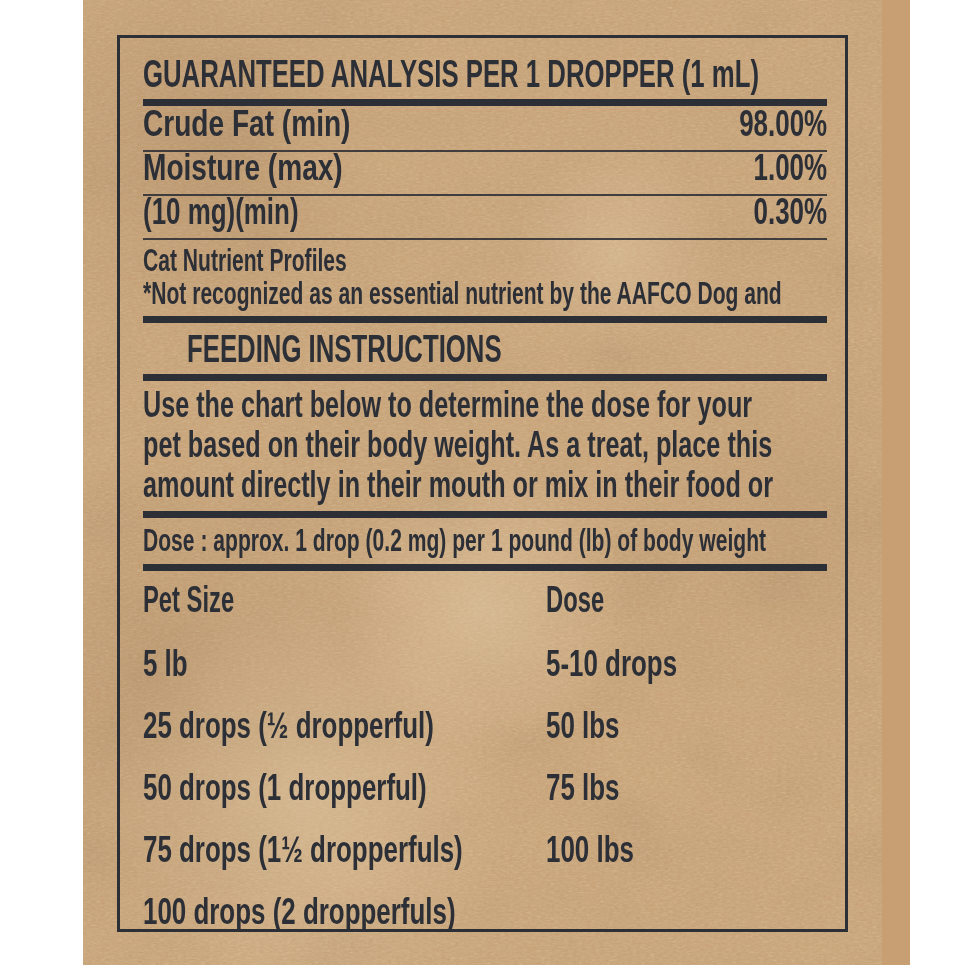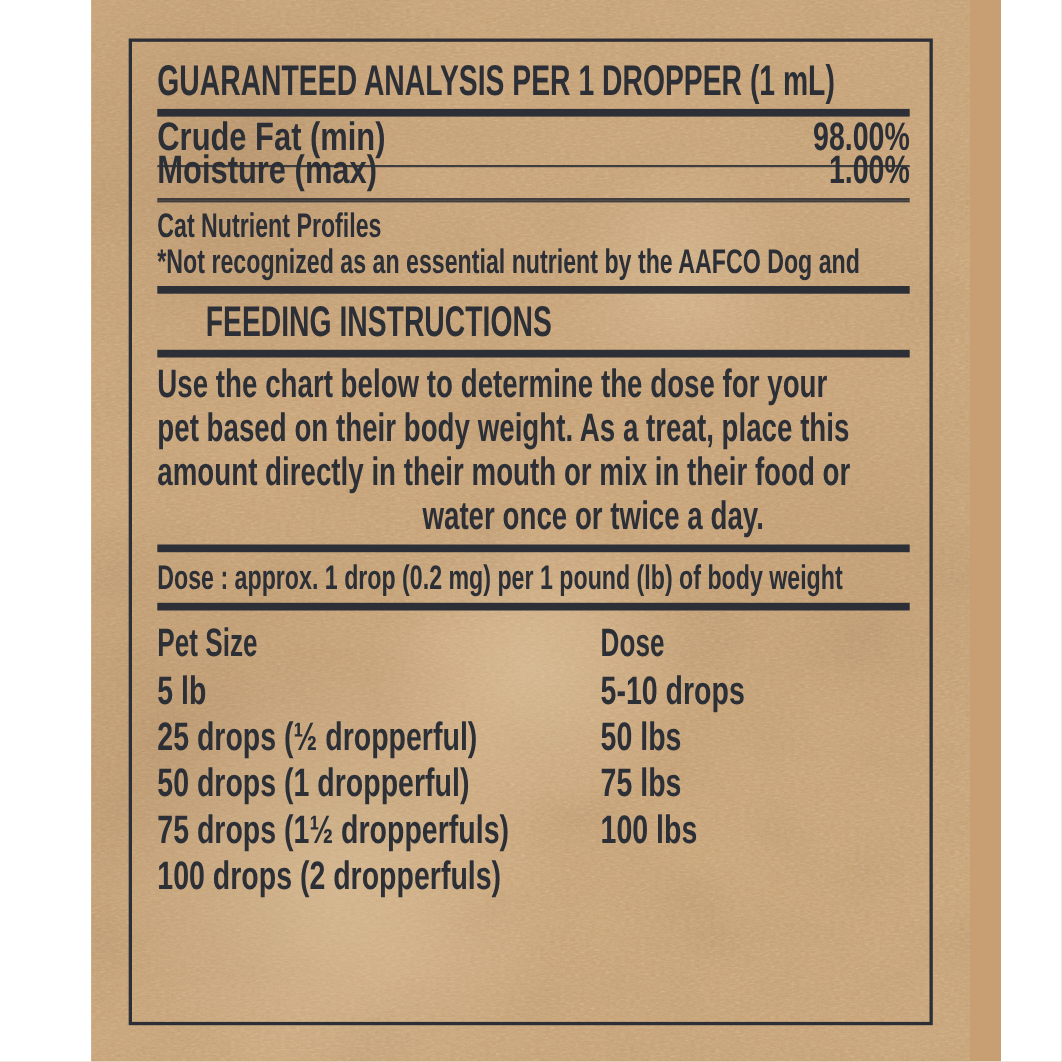--- a/index.html
+++ b/index.html
@@ -36,28 +36,28 @@
   .cxr{transform-origin:100% 50%;}
   .s66{transform:scaleX(.66);}
   .s68{transform:scaleX(.68);}
   .s70{transform:scaleX(.70);}
   .s72{transform:scaleX(.72);}
   .s78{transform:scaleX(.78);}
   .h1{font-size:39px;font-weight:bold;line-height:44px;margin-top:14px;}
   .rule-thick{height:7px;background:#2c2f36;}
   .rule-thin{height:2px;background:rgba(44,47,54,0.88);}
   .arow{display:flex;justify-content:space-between;align-items:flex-end;height:44px;padding-bottom:5px;box-sizing:border-box;font-size:36px;font-weight:bold;}
-  .arow.h42{height:28px;}
+  .arow.h42{height:42px;}
   .fs-name{font-size:36px;font-weight:bold;line-height:40px;margin-top:4px;}
   .footnote{margin-top:4px;font-size:31px;font-weight:bold;line-height:33px;}
   .h2{font-size:39px;font-weight:bold;line-height:44px;margin-top:4px;margin-left:44px;}
   .para{margin-top:4px;font-size:36px;font-weight:bold;line-height:40px;text-align:right;}
   .dose-note{margin-top:4px;font-size:31px;font-weight:bold;line-height:38px;}
   .dtable{margin-top:8px;display:grid;grid-template-columns:403px auto;}
-  .dtable .cell{font-size:36px;font-weight:bold;line-height:42px;}
+  .dtable .cell{font-size:36px;font-weight:bold;line-height:42px;margin-top:20px;}
   .dtable .hcell{font-size:36px;font-weight:bold;line-height:42px;margin-bottom:2px;}
   .mt3{margin-top:3px;} .mt4{margin-top:4px;} .mt6{margin-top:6px;}
 </style>
 </head>
 <body>
 
 <div class="paper">
 
   <svg class="texture-svg" width="799" height="965" aria-hidden="true">
     <defs>
@@ -94,38 +94,41 @@
       <span class="cx cxr s72">98.00%</span>
     </div>
     <div class="rule-thin"></div>
 
     <div class="arow h42">
       <span class="cx s78">Moisture (max)</span>
       <span class="cx cxr s72">1.00%</span>
     </div>
     <div class="rule-thin"></div>
 
+    <div class="arow h42">
+      <span class="cx s72">(10 mg)(min)</span>
+      <span class="cx cxr s72">0.30%</span>
+    </div>
     <div class="rule-thin"></div>
 
     <div class="footnote">
       <div><span class="cx s68">Cat Nutrient Profiles</span></div>
       <div><span class="cx s68">*Not recognized as an essential nutrient by the AAFCO Dog and</span></div>
     </div>
 
     <div class="rule-thick mt6"></div>
     <div class="h2">
       <span class="cx s66">FEEDING INSTRUCTIONS</span>
     </div>
     <div class="rule-thick mt3"></div>
 
     <div class="para">
       <div><span class="cx s70">Use the chart below to determine the dose for your</span></div>
       <div><span class="cx s70">pet based on their body weight. As a treat, place this</span></div>
       <div><span class="cx s70">amount directly in their mouth or mix in their food or</span></div>
-      <div><span class="cx s70">water once or twice a day.</span></div>
     </div>
 
     <div class="rule-thick mt6"></div>
     <div class="dose-note">
       <span class="cx s68">Dose : approx. 1 drop (0.2 mg) per 1 pound (lb) of body weight</span>
     </div>
     <div class="rule-thick mt4"></div>
 
     <div class="dtable">
       <div class="hcell">

